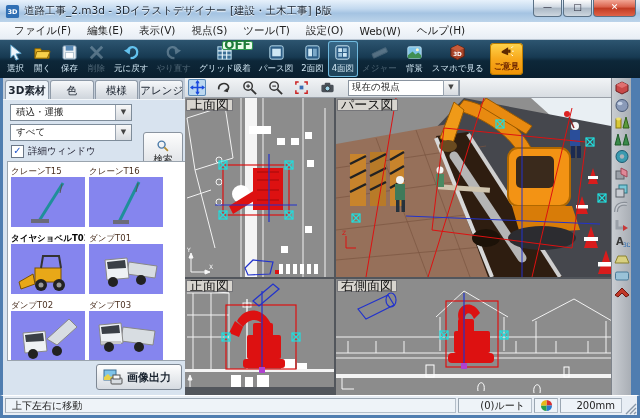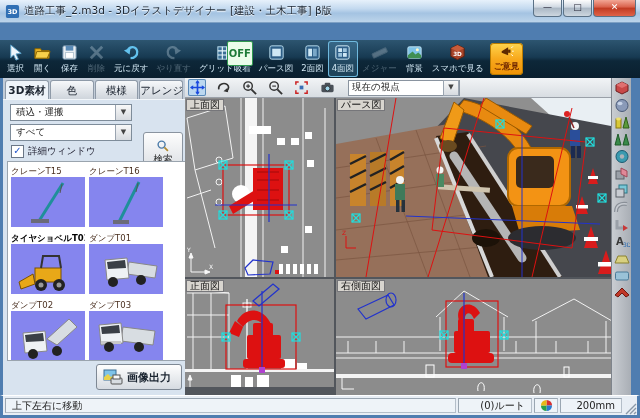--- a/index.html
+++ b/index.html
@@ -25,21 +25,21 @@
     background:linear-gradient(#2d5570 0%,#173a52 45%,#0d2739 55%,#0a1f2e 100%);
     display:flex;align-items:stretch;padding:1px 2px;box-sizing:border-box;}
   .tbtn{display:flex;flex-direction:column;align-items:center;justify-content:flex-end;
     padding:1px 4px 2px 4px;color:#d3e8f4;font-size:8.5px;white-space:nowrap;border-radius:3px;position:relative;}
   .tbtn svg{width:19px;height:19px;display:block;margin-bottom:1px;}
   .tbtn.disabled{opacity:.32;}
   .tbtn.active{background:rgba(90,160,205,.28);box-shadow:inset 0 0 0 1px #6fb9de;}
   .tbtn.feedback{background:linear-gradient(#ffd54d,#f7a81c 50%,#ef9206);box-shadow:inset 0 0 0 1px #b97b00;
     color:#6b2300;font-weight:bold;margin:2px 2px;border-radius:4px;justify-content:center;}
   .off-badge{position:absolute;top:0px;right:2px;background:#eafcea;border:1px solid #2f9a4f;
-    color:#1d7a38;font-size:10px;font-weight:bold;line-height:7px;padding:8px 1px;border-radius:2px;}
+    color:#1d7a38;font-size:12px;font-weight:bold;line-height:7px;padding:0 1px;border-radius:2px;}
   
   .main{position:absolute;left:0;top:78px;width:640px;height:317px;display:flex;}
   
   .leftpanel{width:185px;height:317px;background:#d8e3ef;border-left:3px solid #4f7db0;
     box-sizing:border-box;position:relative;}
   .tabs{display:flex;height:21px;background:#c2ccd8;padding:2px 2px 0 2px;box-sizing:border-box;gap:1px;}
   .tab{flex:1;text-align:center;font-size:10.5px;line-height:18px;color:#1c2430;
     border:1px solid #8e9aa8;border-bottom:none;border-radius:3px 3px 0 0;
     background:linear-gradient(#f6f8fa,#cfd5dc);white-space:nowrap;overflow:hidden;}
   .tab.active{background:#eef3f9;font-weight:bold;}
@@ -82,21 +82,21 @@
   .vtool svg{width:15px;height:15px;}
   .vtool.selected{background:#bcd8f0;box-shadow:inset 0 0 0 1px #5a8ab8;}
   .vpselect{margin-left:4px;width:112px;height:16px;background:#fff;border:1px solid #8a94a0;
     display:flex;align-items:center;font-size:9.5px;color:#222;padding-left:3px;box-sizing:border-box;}
   .vpselect .arrowbtn{margin-left:auto;width:14px;height:14px;background:linear-gradient(#f8f8f8,#d7dbe0);
     border:1px solid #9aa4b0;font-size:7px;color:#444;text-align:center;line-height:13px;}
   .quads{position:absolute;left:0;top:20px;width:426px;height:297px;background:#52565c;}
   .quad{position:absolute;background:#8c8c8c;overflow:hidden;}
   .quad svg{display:block;}
   .qlabel{position:absolute;left:1px;top:1px;background:#d8d5cf;border:1px solid #76767a;
-    font-size:10px;line-height:10px;padding:0 3px;color:#111;z-index:5;white-space:nowrap;}
+    font-size:13px;line-height:10px;padding:0 3px;color:#111;z-index:5;white-space:nowrap;}
   #quad-top{left:0;top:0;width:149px;height:179px;}
   #quad-persp{left:151px;top:0;width:275px;height:179px;}
   #quad-front{left:0;top:181px;width:149px;height:108px;}
   #quad-side{left:151px;top:181px;width:275px;height:116px;}
   
   .rightstrip{width:23px;height:317px;background:linear-gradient(90deg,#c9cdd2,#a9aeb5);
     border-left:1px solid #7e848c;border-right:3px solid #4f7db0;box-sizing:border-box;
     display:flex;flex-direction:column;align-items:center;padding-top:2px;}
   .sicon{width:18px;height:17px;display:flex;align-items:center;justify-content:center;}
   .sicon svg{width:16px;height:15px;}
@@ -124,20 +124,30 @@
       <text x="8" y="11" font-size="7" fill="#fff" text-anchor="middle" font-weight="bold">3D</text>
     </svg>
     <div class="title">道路工事_2.m3d - 3Dイラストデザイナー [建設・土木工事] β版</div>
     <div class="winbtns">
       <div class="wbtn">—</div>
       <div class="wbtn">□</div>
       <div class="wbtn close">✕</div>
     </div>
   </div>
 
+  <div class="menubar">
+    <span class="menu-item">ファイル(F)</span>
+    <span class="menu-item">編集(E)</span>
+    <span class="menu-item">表示(V)</span>
+    <span class="menu-item">視点(S)</span>
+    <span class="menu-item">ツール(T)</span>
+    <span class="menu-item">設定(O)</span>
+    <span class="menu-item">Web(W)</span>
+    <span class="menu-item">ヘルプ(H)</span>
+  </div>
 
   <div class="toolbar">
     <div class="tbtn">
       <svg viewBox="0 0 20 20">
         <polygon points="5,2 16,11 10.5,11.5 13,17 10.5,18 8,12.5 5,15.5" fill="#eef6fb" stroke="#5aa0c8" stroke-width="1"></polygon>
       </svg>
       <span>選択</span>
     </div>
     <div class="tbtn">
       <svg viewBox="0 0 20 20">

